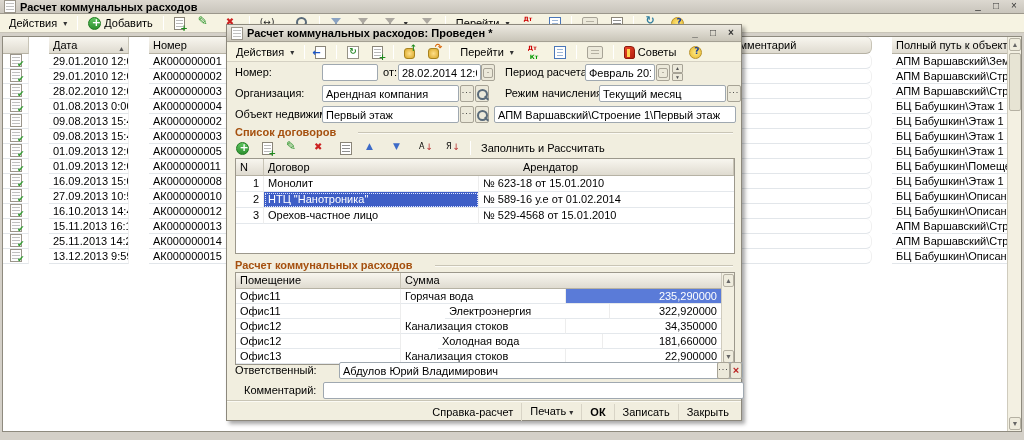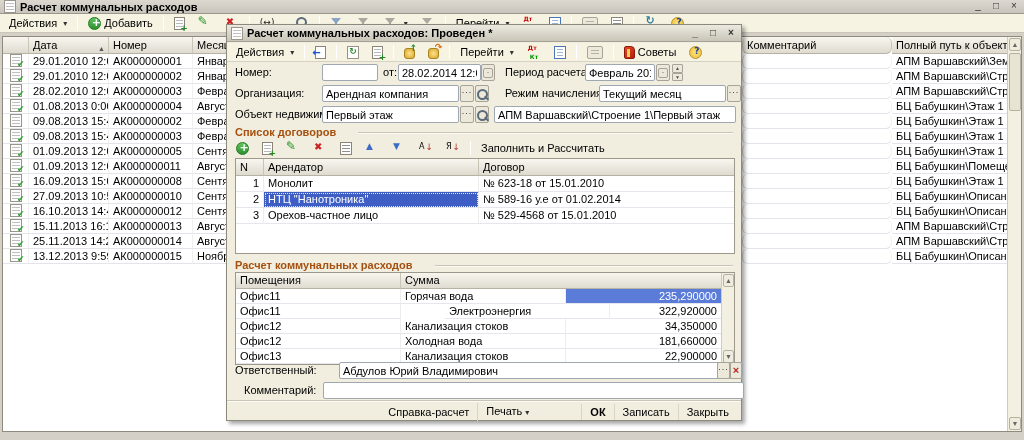--- a/index.html
+++ b/index.html
@@ -84,21 +84,21 @@
   .doc-ico { display:inline-block; width:12px; height:13px; position:relative;
     background:#FDFDFD; border:1px solid #9A958A; }
   .doc-ico::before { content:""; position:absolute; left:1px; right:1px; top:2px; bottom:2px;
     background:repeating-linear-gradient(#C0C0C0 0 1px,transparent 1px 3px); }
   .doc-ico.posted::after { content:"✔"; position:absolute; right:-4px; bottom:-5px;
     color:#2E9E2E; font-size:9px; font-weight:bold; }
 
   
   .list { position:absolute; left:2px; top:36px; width:1020px; height:396px; background:#fff;
     border:1px solid #8E8A7E; }
-  .lhead, .lrow { display:flex; width:1005px; }
+  .lhead, .lrow { display:flex; width:1005px;gap:20px; }
   .lhead > div { background:linear-gradient(#F8F6EF,#DFDBD0); border-right:1px solid #C8C4B6;
     border-bottom:1px solid #B6B2A4; height:17px; line-height:16px; padding:0 4px; white-space:nowrap;
     overflow:hidden; position:relative; }
   .lrow > div { height:15px; line-height:14px; padding:0 4px; border-right:1px solid #F0F0F0;
     border-bottom:1px solid #E2E6EA; white-space:nowrap; overflow:hidden; }
   .c-ico { width:26px; flex:none; text-align:center; padding:0 !important; }
   .c-date { width:80px; flex:none; } .c-num { width:84px; flex:none; }
   .c-month { flex:1; } .c-comm { width:150px; flex:none; border-left:1px solid #D8D4C8;border-radius:6px; }
   .c-path { width:116px; flex:none; }
   .sort-asc { position:absolute; right:3px; top:4px; font-size:7px; color:#555; }
@@ -142,21 +142,21 @@
     white-space:nowrap; overflow:hidden; }
   .sel-cell { background:#3E5EC6 !important; color:#fff; outline:1px dotted #DDE4FF; outline-offset:-2px; }
   .amt-sel { background:#5A7BD8 !important; color:#fff; }
   .gscroll { position:absolute; right:0; top:0; width:13px; bottom:0; background:#F3F0E2; border-left:1px solid #CFCBBD; }
   .footer-line { position:absolute; left:0; right:0; top:375px; height:2px;
     border-top:1px solid #C9C5B6; border-bottom:1px solid #FBFAF4; }
   .dlg-footer { position:absolute; left:0; right:4px; top:378px; height:18px;
     display:flex; justify-content:flex-end; align-items:center; }
   .fbtn { padding:1px 8px; border-left:1px solid #D8D4C6; cursor:default; white-space:nowrap; line-height:14px; }
   .fbtn.first { border-left:none; }
-  .fbtn.bold { font-weight:bold;margin-left:44px; }
+  .fbtn.bold { font-weight:bold; }
   .right-align { text-align:right; }
   .bstrip { position:absolute; left:0; top:433px; width:1024px; height:7px; background:#D4D0C8; }
 </style>
 </head>
 <body>
 
 <div class="titlebar">
   <span class="doc-ico"></span>
   <span class="t-title">Расчет коммунальных расходов</span>
   <span class="win-ctrls">
@@ -486,22 +486,22 @@
       </span>
     <span class="tsep"></span>
     <span class="tbtn">
         <span>Заполнить и Рассчитать</span>
       </span>
   </div>
 
   <div class="grid" style="left:8px;top:133px;width:500px;height:96px;">
     <div class="ghead">
       <div style="width:28px;height:17px;line-height:16px;">N</div>
+      <div style="flex:1;height:17px;line-height:16px;border-right:none;">Договор</div>
       <div style="width:215px;height:17px;line-height:16px;">Арендатор</div>
-      <div style="flex:1;height:17px;line-height:16px;border-right:none;">Договор</div>
     </div>
     <div class="grow">
       <div class="right-align" style="width:28px;height:16px;line-height:15px;">1</div>
       <div style="width:215px;height:16px;line-height:15px;">Монолит</div>
       <div style="flex:1;height:16px;line-height:15px;border-right:none;">№ 623-18 от 15.01.2010</div>
     </div>
     <div class="grow">
       <div class="right-align" style="width:28px;height:16px;line-height:15px;">2</div>
       <div class="sel-cell" style="width:215px;height:16px;line-height:15px;">НТЦ "Нанотроника"</div>
       <div style="flex:1;height:16px;line-height:15px;border-right:none;">№ 589-16 у.е от 01.02.2014</div>
@@ -513,41 +513,41 @@
     </div>
   </div>
 
   <div class="sect" style="top:233px;">
     <span class="cap">Расчет коммунальных расходов</span>
     <span class="line"></span>
   </div>
 
   <div class="grid" style="left:8px;top:247px;width:500px;height:93px;">
     <div class="ghead">
-      <div style="width:165px;height:16px;line-height:15px;">Помещения</div>
+      <div style="width:165px;height:16px;line-height:15px;">Помещение</div>
       <div style="flex:1;height:16px;line-height:15px;margin-right:13px;border-right:none;">Сумма</div>
     </div>
     <div class="grow">
       <div style="width:165px;height:15px;line-height:14px;">Офис11</div>
       <div style="width:165px;height:15px;line-height:14px;">Горячая вода</div>
       <div class="right-align amt-sel" style="flex:1;height:15px;line-height:14px;margin-right:13px;border-right:none;">235,290000</div>
     </div>
     <div class="grow">
       <div style="width:165px;height:15px;line-height:14px;">Офис11</div>
       <div style="width:165px;height:15px;line-height:14px;margin-left:44px;">Электроэнергия</div>
       <div class="right-align" style="flex:1;height:15px;line-height:14px;margin-right:13px;border-right:none;">322,920000</div>
     </div>
     <div class="grow">
       <div style="width:165px;height:15px;line-height:14px;">Офис12</div>
       <div style="width:165px;height:15px;line-height:14px;">Канализация стоков</div>
       <div class="right-align" style="flex:1;height:15px;line-height:14px;margin-right:13px;border-right:none;">34,350000</div>
     </div>
     <div class="grow">
       <div style="width:165px;height:15px;line-height:14px;">Офис12</div>
-      <div style="width:165px;height:15px;line-height:14px;">Холодная вода</div>
+      <div style="width:165px;height:15px;line-height:14px;margin-left:37px;">Холодная вода</div>
       <div class="right-align" style="flex:1;height:15px;line-height:14px;margin-right:13px;border-right:none;">181,660000</div>
     </div>
     <div class="grow">
       <div style="width:165px;height:15px;line-height:14px;">Офис13</div>
       <div style="width:165px;height:15px;line-height:14px;">Канализация стоков</div>
       <div class="right-align" style="flex:1;height:15px;line-height:14px;margin-right:13px;border-right:none;">22,900000</div>
     </div>
     <div class="gscroll">
       <div class="sc-btn sc-up" style="width:11px;">▲</div>
       <div class="sc-btn sc-dn" style="width:11px;">▼</div>

